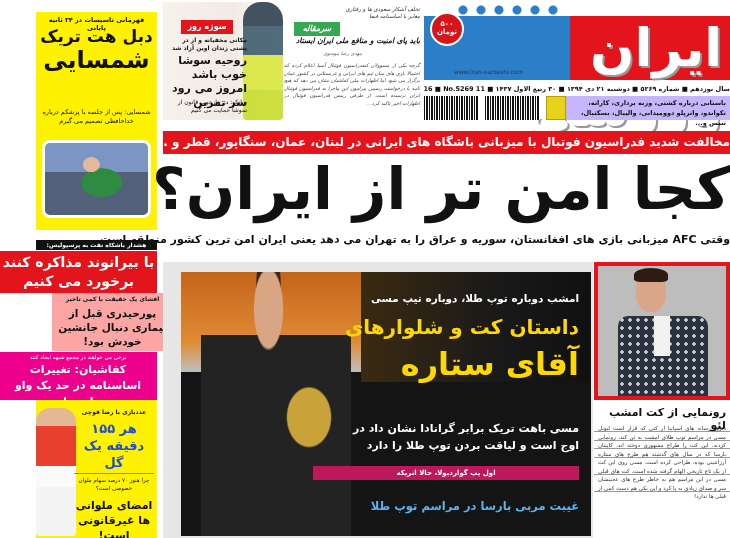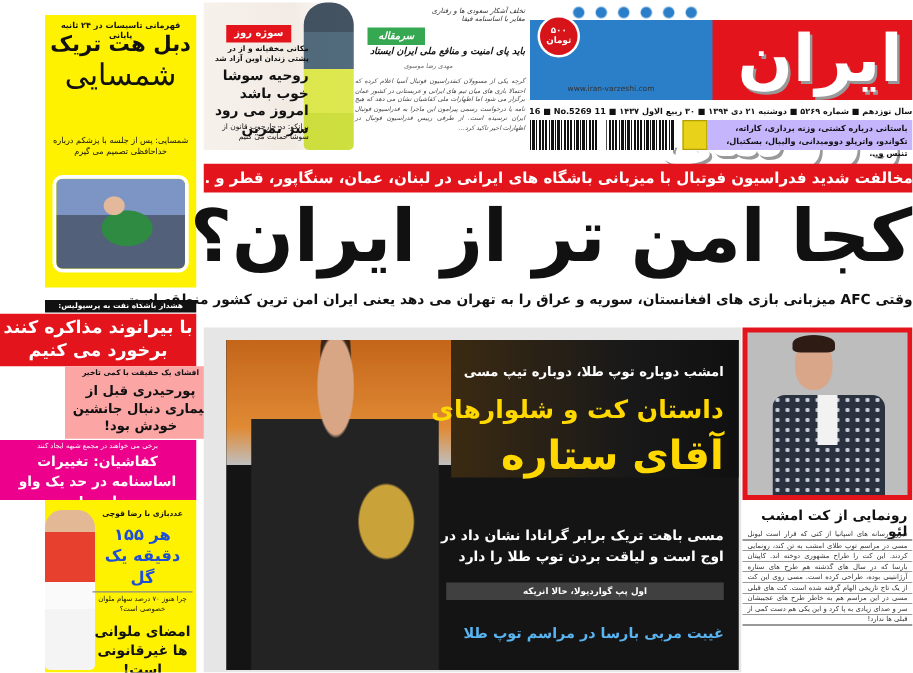--- a/index.html
+++ b/index.html
@@ -47,21 +47,21 @@
   #sooze-tag { position:absolute; right:48px; top:18px; width:52px; height:14px; background:#e3141c; color:#fff;
       font-size:8px; font-weight:bold; text-align:center; line-height:14px; }
   #sooze-kicker { position:absolute; right:34px; top:34px; width:80px; font-size:6px; color:#111; text-align:right; line-height:8px; font-weight:bold;}
   #sooze-title { position:absolute; right:34px; top:52px; width:84px; font-size:11px; font-weight:900; color:#111; text-align:right; line-height:14px; }
   #sooze-sub { position:absolute; right:34px; top:96px; width:80px; font-size:6px; color:#111; text-align:right; line-height:8px; }
 
   
   #left-col { left: 36px; top: 12px; width: 121px; height: 218px; background:#fff200; }
   #left-kicker { position:absolute; right:3px; top:4px; width:115px; font-size:6.5px; font-weight:bold; color:#111; text-align:center; }
   #left-title1 { position:absolute; right:3px; top:14px; width:115px; font-size:17px; font-weight:900; color:#111; text-align:center; line-height:20px; }
-  #left-title2 { position:absolute; right:3px; top:34px; width:115px; font-size:24px; font-weight:400; color:#111; text-align:center; line-height:28px; }
+  #left-title2 { position:absolute; right:3px; top:34px; width:115px; font-size:24px; font-weight:700; color:#111; text-align:center; line-height:28px; }
   #left-sub { position:absolute; right:3px; top:96px; width:115px; font-size:6.5px; font-weight:normal; color:#111; text-align:center; line-height:9px; }
   #left-photo { position:absolute; left:6px; top:128px; width:109px; height:78px; background:#fff; border:3px solid #fff; border-radius:8px; overflow:hidden; }
   #left-photo-inner { width:100%; height:100%;
       background: radial-gradient(ellipse at 45% 30%, #e4b89a 0 10%, transparent 11%),
                   radial-gradient(ellipse at 55% 55%, #2f8a42 0 25%, transparent 26%),
                   linear-gradient(180deg, #7c95c4 0 40%, #52607a 40% 100%); }
 
   #persepolis-kicker { left:36px; top:240px; width:121px; height:10px; background:#111; color:#fff; font-size:6px; font-weight:bold; text-align:center; line-height:10px; }
   #persepolis-title { left:0; top:251px; width:157px; height:42px; background:#e3141c; color:#fff; font-size:14px; font-weight:900; text-align:center; line-height:19px; padding-top:2px; }
   #pour-box { left:52px; top:293px; width:121px; height:58px; background:#fca5a5; }
@@ -95,21 +95,21 @@
   #messi-figure { position:absolute; left:20px; top:0; width:150px; height:264px;
       background: radial-gradient(ellipse at 45% 14%, #d8a585 0 12%, transparent 13%),
                   radial-gradient(ellipse at 45% 5%, #3a2516 0 10%, transparent 11%),
                   radial-gradient(ellipse at 72% 55%, #c9a23a 0 14%, transparent 15%),
                   linear-gradient(180deg, transparent 0 24%, #232323 24% 100%);
       background-color: transparent; }
   #messi-kicker { position:absolute; right:12px; top:20px; width:240px; font-size:10.5px; font-weight:bold; color:#fff; text-align:right; }
   #messi-title1 { position:absolute; right:12px; top:42px; width:240px; font-size:20px; font-weight:900; color:#ffd800; text-align:right; line-height:26px; }
   #messi-title2 { position:absolute; right:12px; top:70px; width:240px; font-size:32px; font-weight:900; color:#ffd800; text-align:right; line-height:44px; }
   #messi-body { position:absolute; right:12px; top:148px; width:240px; font-size:11px; font-weight:bold; color:#fff; text-align:right; line-height:17px; }
-  #messi-redbar { position:absolute; right:12px; top:194px; width:222px; height:14px; background:#404040; color:#fff; font-size:7px; font-weight:bold; text-align:center; line-height:14px; }
+  #messi-redbar { position:absolute; right:12px; top:194px; width:266px; height:14px; background:#be185d; color:#fff; font-size:7px; font-weight:bold; text-align:center; line-height:14px; }
   #messi-blue { position:absolute; right:12px; top:212px; width:222px; font-size:11.5px; font-weight:900; color:#5ab4f0; text-align:right; line-height:20px;margin-top:12px; }
 
   
   #fashion-box { left:594px; top:262px; width:136px; height:138px; background:#e3141c; padding:4px; }
   #fashion-photo { width:100%; height:100%; background:#bdbdbd; position:relative; overflow:hidden; }
   #fashion-head { position:absolute; left:38px; top:6px; width:30px; height:40px; border-radius:45%; background:#d9a68a; }
   #fashion-hair { position:absolute; left:36px; top:2px; width:34px; height:14px; border-radius:50% 50% 20% 20%; background:#2e1c14; }
   #fashion-jacket { position:absolute; left:20px; top:50px; width:90px; height:84px; background:#2a3240;
       background-image: radial-gradient(circle, #c7ccd6 1.5px, transparent 2px); background-size:8px 8px; border-radius:10px 10px 0 0; }
   #fashion-shirt { position:absolute; left:56px; top:50px; width:16px; height:40px; background:#f2f2f2; }

